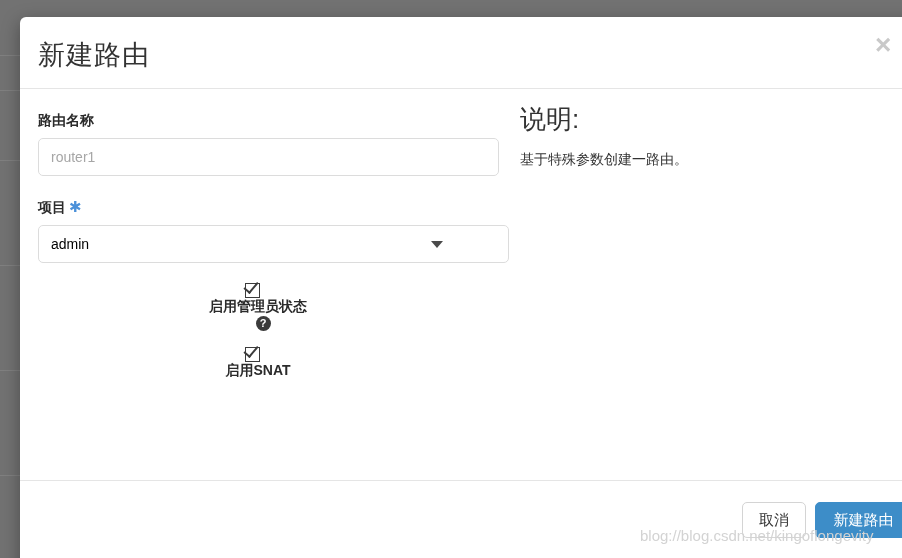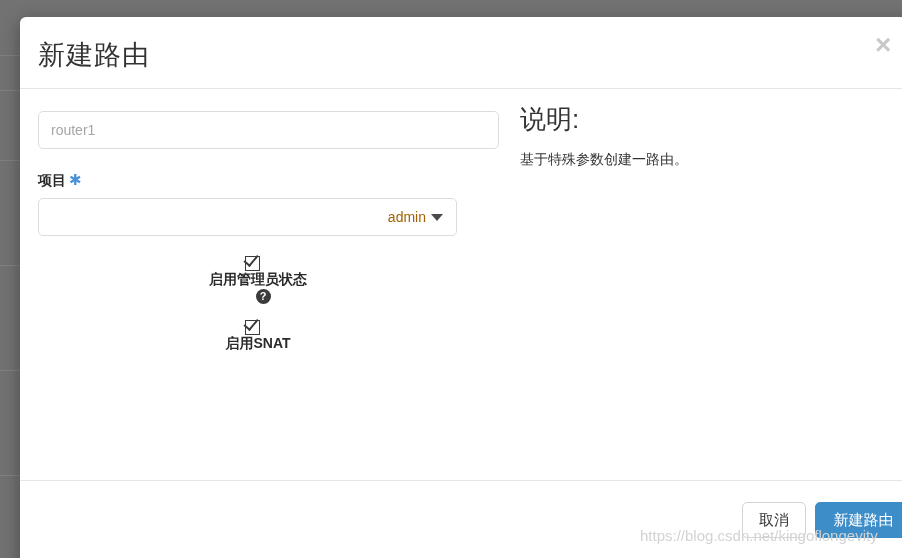--- a/index.html
+++ b/index.html
@@ -134,33 +134,32 @@
   }
   .text-input::placeholder { color: #a6a6a6; }
 
   .select-wrap {
     position: relative;
     width: 419px;
     height: 38px;
   }
   .select-box {
     box-sizing: border-box;
-    width: 419px;
+    width: 471px;
     height: 38px;
     line-height: 36px;
     padding: 0 30px 0 12px;
     font-size: 14px;
-    color: #a16207;
+    color: #000000;
     background: #ffffff;
     border: 1px solid #dcdcdc;
     border-radius: 5px;
     cursor: pointer;
     white-space: nowrap;
     overflow: hidden;
-    text-align: right;
   }
   .caret {
     position: absolute;
     right: 14px;
     top: 16px;
     width: 0; height: 0;
     border-left: 6px solid transparent;
     border-right: 6px solid transparent;
     border-top: 7px solid #4a4a4a;
     pointer-events: none;
@@ -301,20 +300,21 @@
     <div class="modal-header">
       <div class="modal-title">新建路由</div>
       <div class="close-btn">×</div>
     </div>
 
     <div class="modal-body">
 
       <div class="col-left">
 
         <div>
+          <div class="field-label">路由名称</div>
           <input class="text-input" type="text" placeholder="router1" style="">
         </div>
 
         <div style="height:22px;"></div>
 
         <div>
           <div class="field-label">
             <span>项目</span><span class="req-star">✱</span>
           </div>
           <div class="select-wrap">
@@ -356,15 +356,15 @@
 
     </div>
 
     <div class="modal-footer">
       <div class="btn btn-cancel">取消</div>
       <div class="btn btn-primary">新建路由</div>
     </div>
 
   </div>
 
-  <div class="watermark">https://blog.csdn.net/kingoflongevity</div>
+  <div class="watermark">blog://blog.csdn.net/kingoflongevity</div>
 
 </div>
 
 </body></html>

